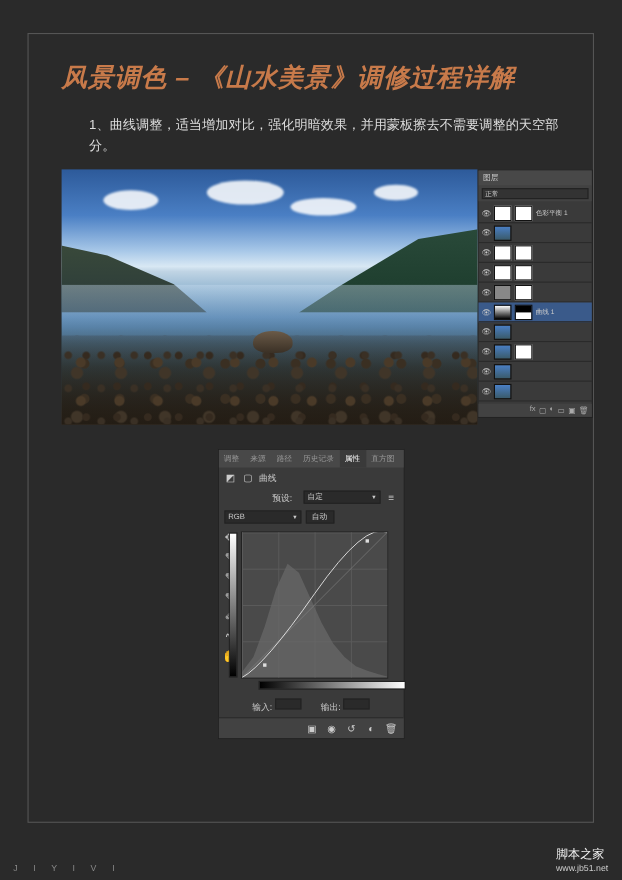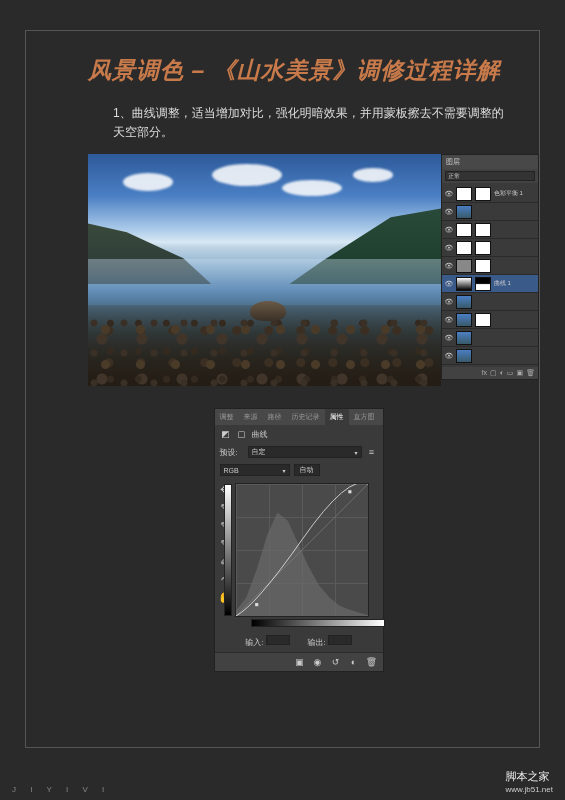--- a/index.html
+++ b/index.html
@@ -12,21 +12,20 @@
     overflow: hidden;
     position: relative;
   }
   .page-frame {
     position: absolute;
     top: 30px;
     left: 25px;
     right: 25px;
     bottom: 52px;
     border: 1px solid #555;
-    padding-left: 32px;
   }
   .title {
     margin: 24px 30px 18px 30px;
     font-size: 23px;
     font-weight: bold;
     font-style: italic;
     color: #c87a4a;
     letter-spacing: 1px;
   }
   .step-text {
@@ -189,21 +188,21 @@
     align-items: center;
     padding: 3px 5px;
     gap: 4px;
   }
   .cp-icon {
     width: 12px; height: 12px;
     display: flex; align-items: center; justify-content: center;
     font-size: 9px;
     color: #ccc;
   }
-  .cp-label { font-size: 8px; min-width: 24px; }
+  .cp-label { font-size: 8px; min-width: 24px; margin-left: 44px; }
   .cp-select {
     flex: 1;
     height: 12px;
     background: #2a2a2a;
     border: 1px solid #222;
     font-size: 7px;
     padding: 0 3px;
     color: #ccc;
     display: flex;
     align-items: center;

